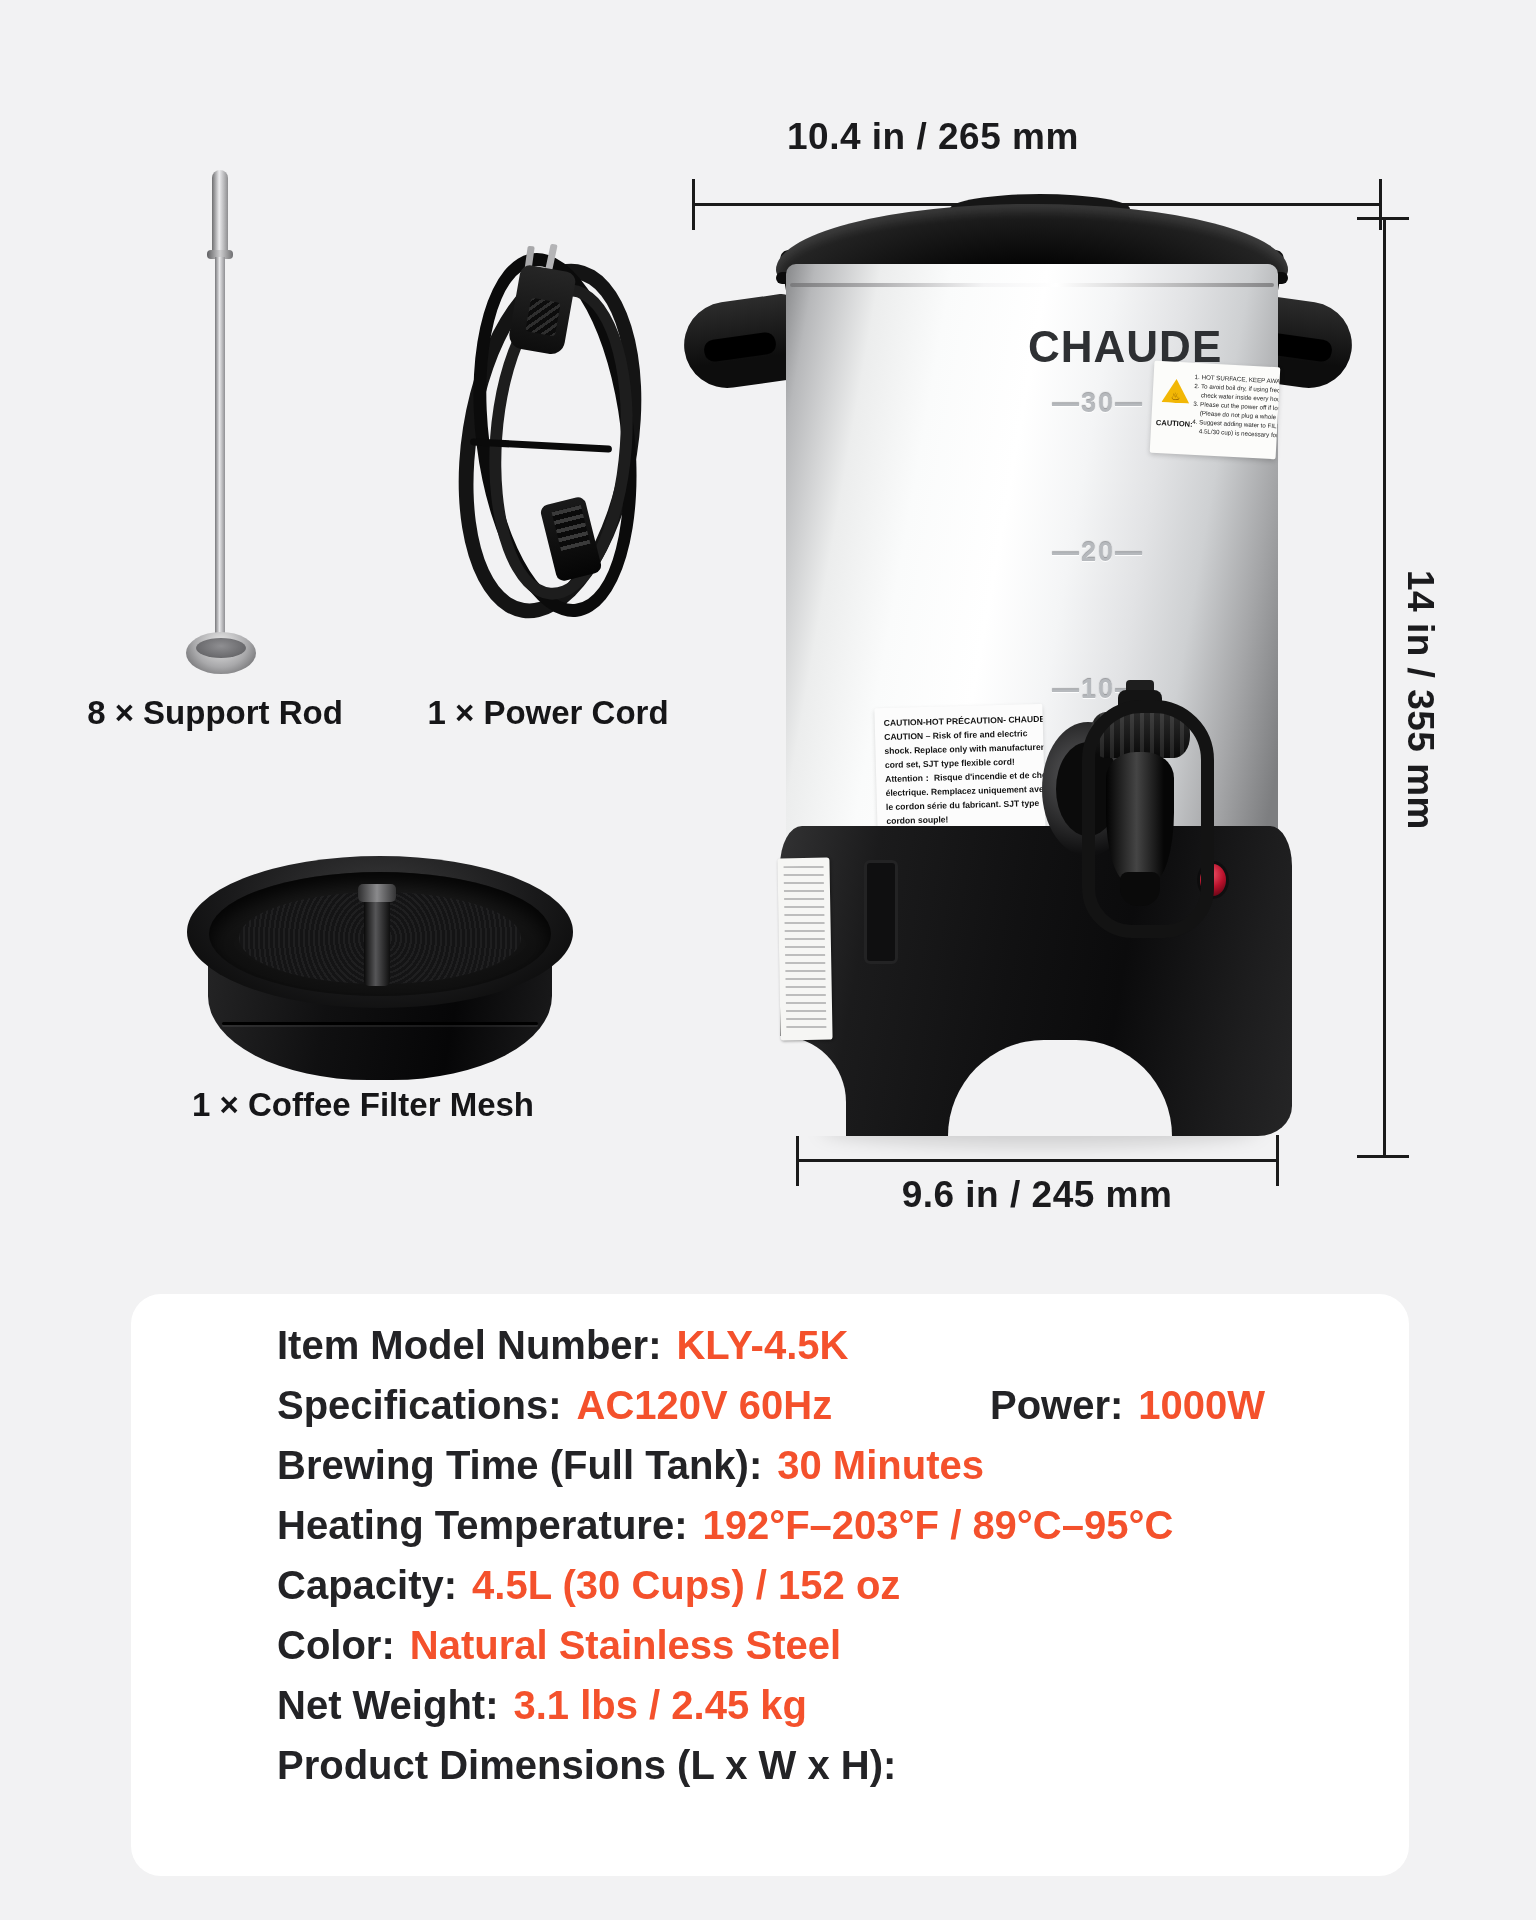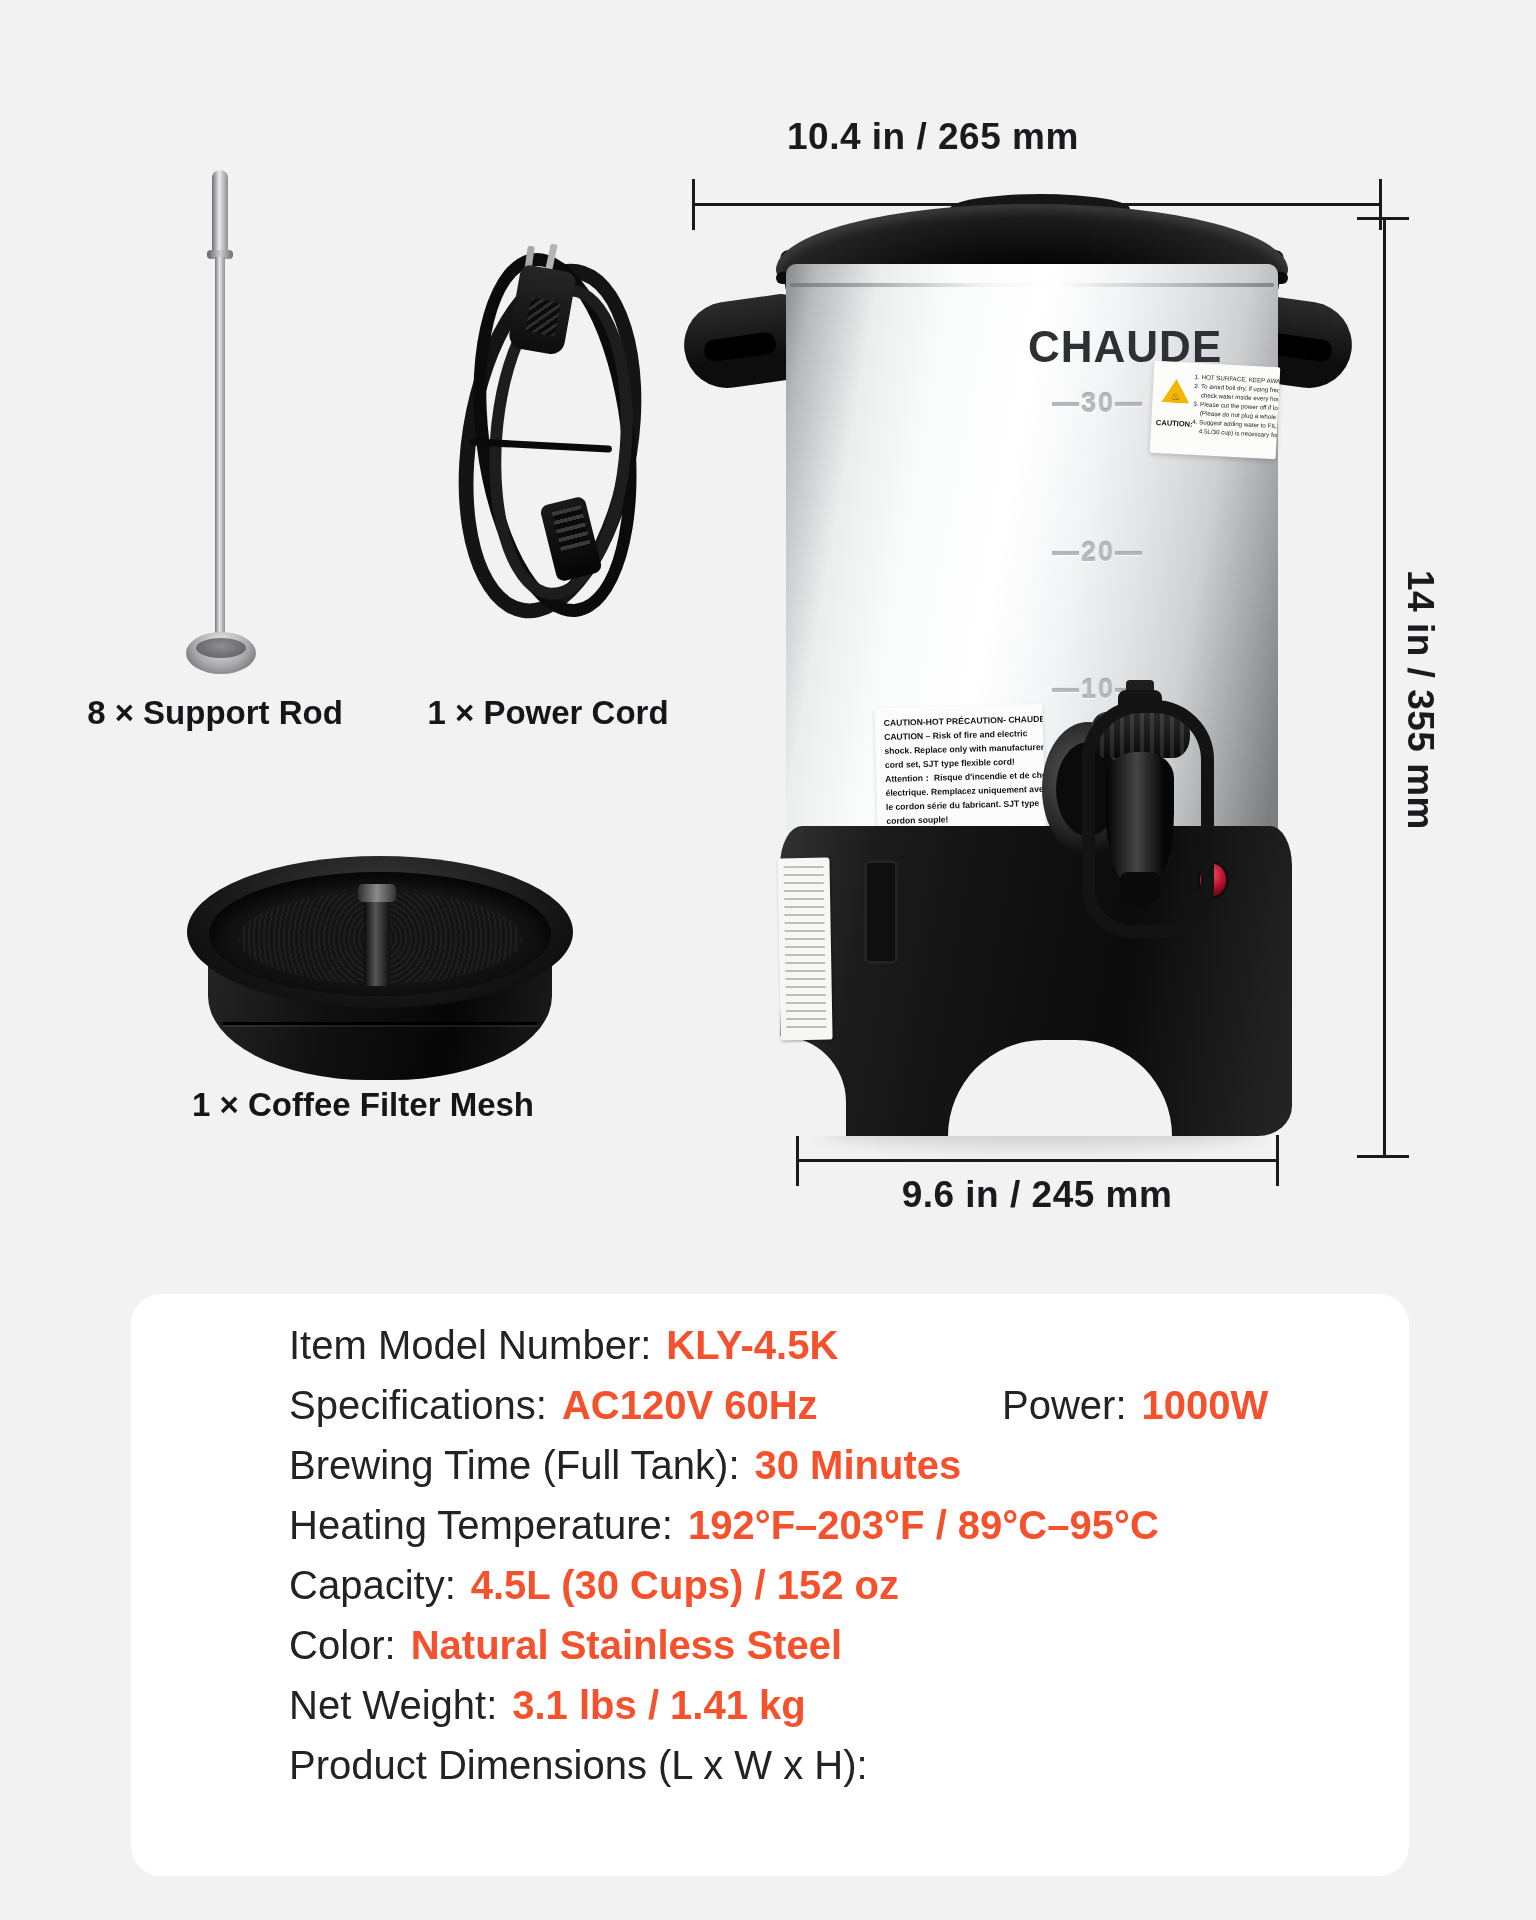--- a/index.html
+++ b/index.html
@@ -141,21 +141,21 @@
   #base-info-stripes{width:100%;height:100%;
     background:repeating-linear-gradient(180deg,#bdbdbd 0 2px,transparent 2px 8px);}
   #power-light{left:1200px;top:864px;width:26px;height:32px;border-radius:50%;
     background:radial-gradient(circle at 40% 32%,#f2566b,#b8112b 50%,#5c0413 90%);
     box-shadow:0 0 0 3px rgba(0,0,0,0.35);}
 
   
   #spec-panel{left:131px;top:1294px;width:1278px;height:582px;background:#ffffff;border-radius:30px;}
   #spec-rows{position:absolute;left:146px;top:21px;right:40px;}
   .spec-row{position:relative;height:60px;line-height:60px;font-size:40px;color:#232326;white-space:nowrap;}
-  .spec-lab{font-weight:400;margin-left:12px;}
+  .spec-lab{font-weight:700;}
   .spec-val{font-weight:700;color:#f4512c;margin-left:15px;}
   .spec-pair2{position:absolute;left:713px;top:0;}
   .spec-val-solo{font-weight:700;color:#f4512c;}
 </style>
 </head>
 <body>
 
 <div id="stage">
 
   <div class="abs dim-text" id="dim-top-text">10.4 in / 265 mm</div>
@@ -281,21 +281,21 @@
       <div class="spec-row">
         <span class="spec-lab">Heating Temperature:</span><span class="spec-val">192°F–203°F / 89°C–95°C</span>
       </div>
       <div class="spec-row">
         <span class="spec-lab">Capacity:</span><span class="spec-val">4.5L (30 Cups) / 152 oz</span>
       </div>
       <div class="spec-row">
         <span class="spec-lab">Color:</span><span class="spec-val">Natural Stainless Steel</span>
       </div>
       <div class="spec-row">
-        <span class="spec-lab">Net Weight:</span><span class="spec-val">3.1 lbs / 1.41 kg</span>
+        <span class="spec-lab">Net Weight:</span><span class="spec-val">3.1 lbs / 2.45 kg</span>
       </div>
       <div class="spec-row">
         <span class="spec-lab">Product Dimensions (L x W x H):</span>
       </div>
     </div>
   </div>
 
 </div>
 
 </body></html>

